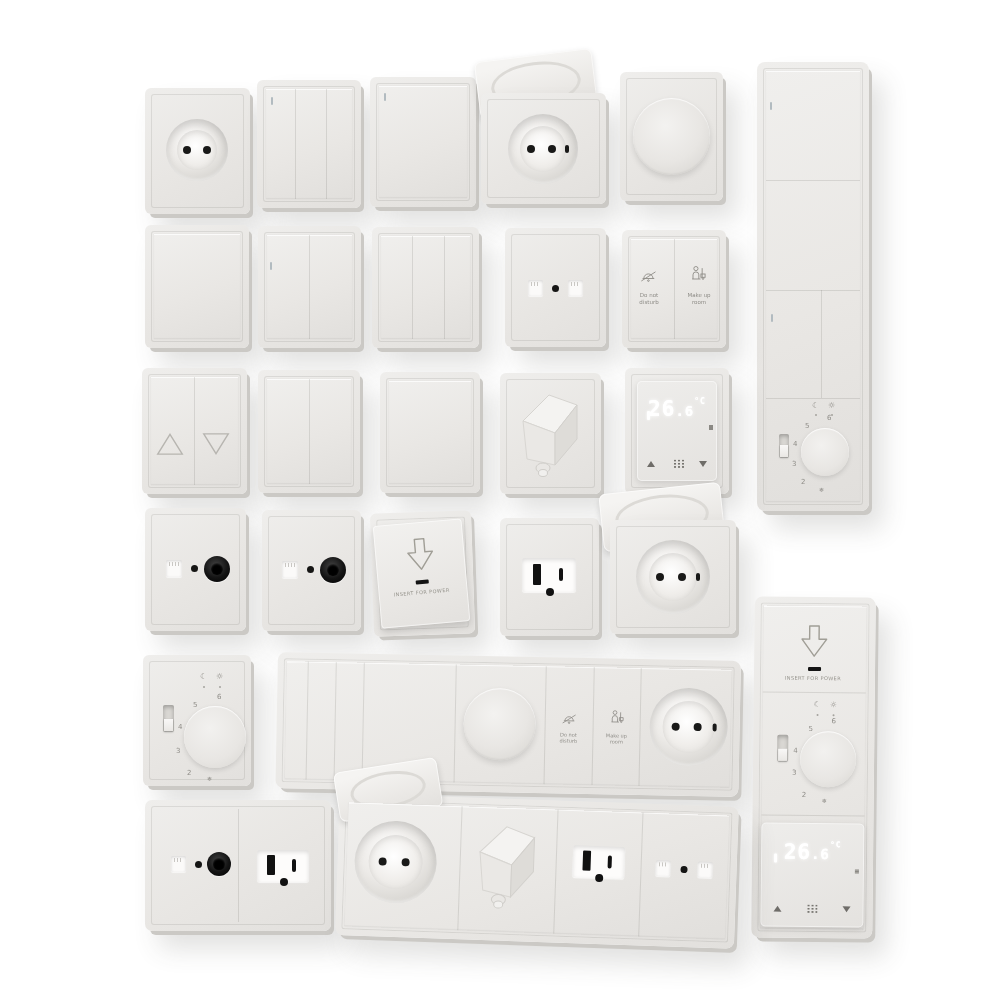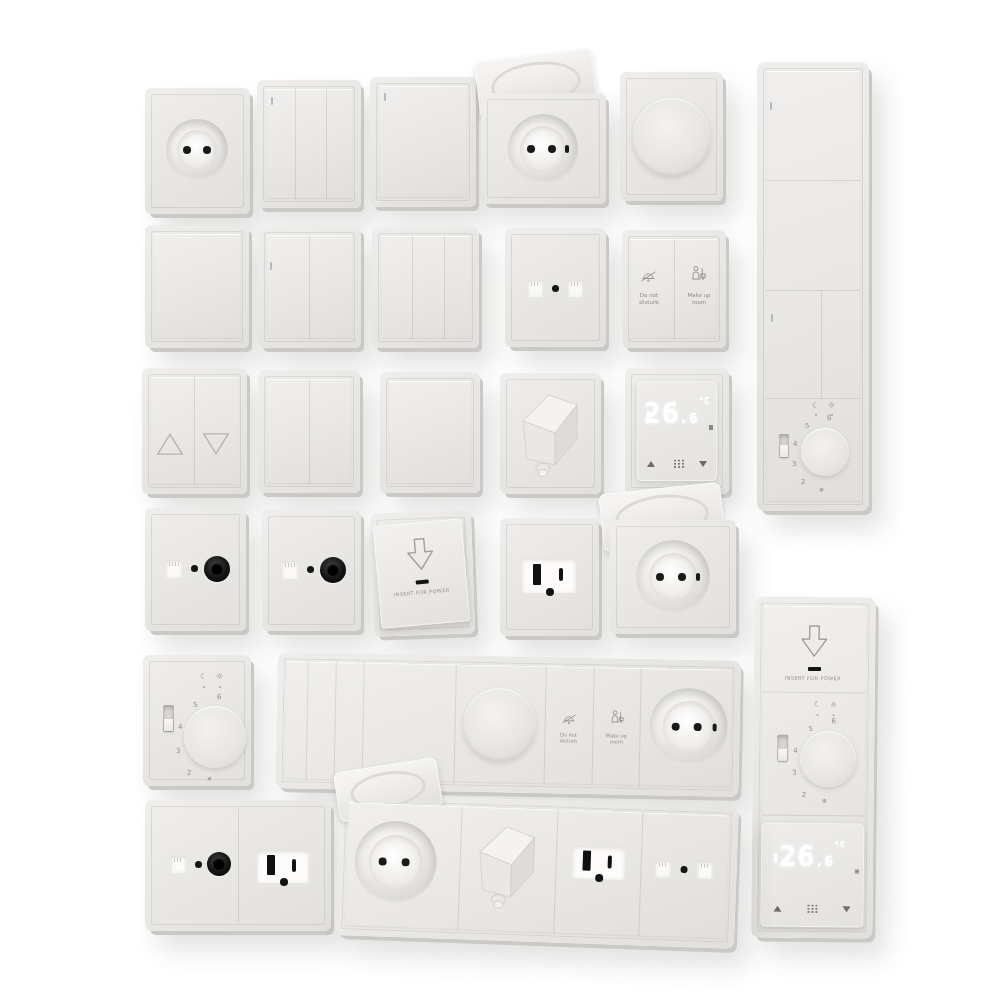--- a/index.html
+++ b/index.html
@@ -33,21 +33,21 @@
 .hlab{position:absolute;display:flex;flex-direction:column;text-align:center;font-size:5.5px;line-height:7px;color:#8f8d88}
 .dn{position:absolute;font-size:7px;color:#8f8d88}
 .msym{position:absolute;font-size:8px;color:#8f8d88;line-height:8px}
 .mdots{position:absolute;width:2px;height:2px;border-radius:50%;background:#a5a39e;box-shadow:16px 0 0 #a5a39e}
 .frost{position:absolute;font-size:6px;color:#8f8d88}
 .tslot{position:absolute;width:11px;height:27px;border-radius:2px;background:#d9d7d3;box-shadow:inset 0 2px 4px rgba(0,0,0,.28)}
 .tslot::after{content:"";position:absolute;left:1px;right:1px;bottom:1px;height:12px;background:linear-gradient(#f9f8f7,#e9e7e4);box-shadow:0 1px 2px rgba(0,0,0,.3)}
 .dial{position:absolute;border-radius:50%;background:radial-gradient(circle at 42% 36%,#f2f1ef 0%,#e8e6e3 60%,#d8d6d2 100%);box-shadow:0 2px 5px rgba(0,0,0,.13),inset 0 1px 1px rgba(255,255,255,.85)}
 .dtdev{position:absolute;border-radius:5px;background:linear-gradient(160deg,#eeedeb,#e4e2df);box-shadow:0 2px 6px rgba(0,0,0,.12),inset 0 0 0 1px rgba(255,255,255,.5)}
 .dtdig{position:absolute;left:0;right:0;top:16%;text-align:center;color:#fff;font-family:"DejaVu Sans Mono",monospace;font-weight:bold;text-shadow:0 0 4px rgba(255,255,255,.95),0 0 1px #fff;letter-spacing:1px}
-.di{font-size:28px}.dd{font-size:14px}.du{font-size:8px;vertical-align:top}
+.di{font-size:21px}.dd{font-size:14px}.du{font-size:8px;vertical-align:top}
 .dtstat{position:absolute;left:13%;top:30%;width:3px;height:9px;border-radius:1px;background:#fff;box-shadow:0 0 3px #fff}
 .triu{position:absolute;width:0;height:0;border-style:solid;border-width:0 4.5px 6.5px 4.5px;border-color:transparent transparent #6f6d69 transparent;left:13%;bottom:14%}
 .trid{position:absolute;width:0;height:0;border-style:solid;border-width:6.5px 4.5px 0 4.5px;border-color:#6f6d69 transparent transparent transparent;right:13%;bottom:14%}
 .dtgrid{position:absolute;left:45%;bottom:13%;width:11px;height:9px;background-image:radial-gradient(#76746f 1px,transparent 1.3px);background-size:4px 3.2px}
 .dots3{position:absolute;right:5%;top:44%;display:flex;flex-direction:column;gap:3px}
 .dots3 i{position:static;width:4px;height:1.5px;background:#8b8984}
 .icn{position:absolute}
 </style>
 </head>
 <body>

